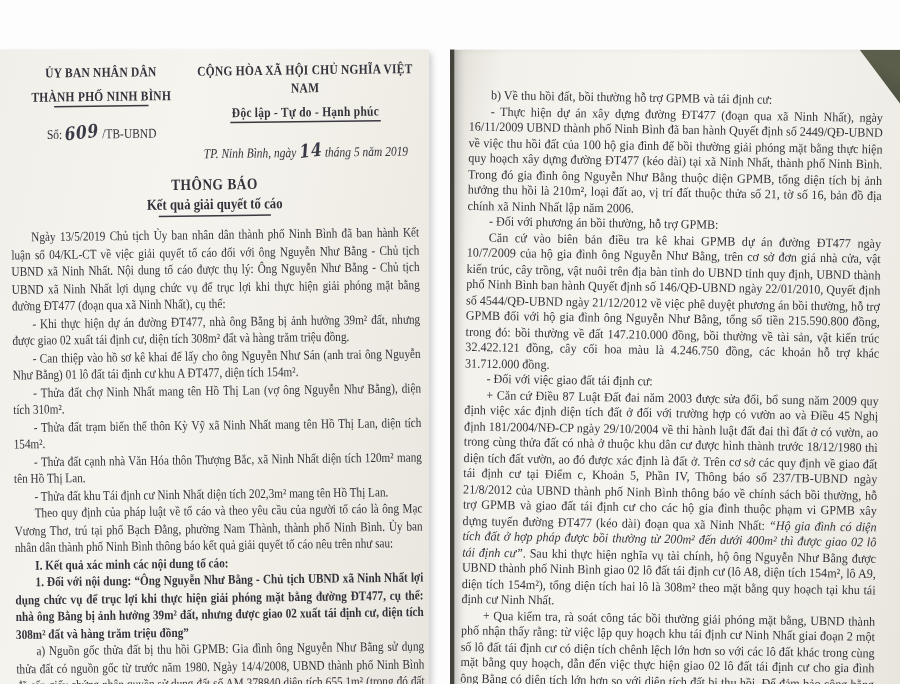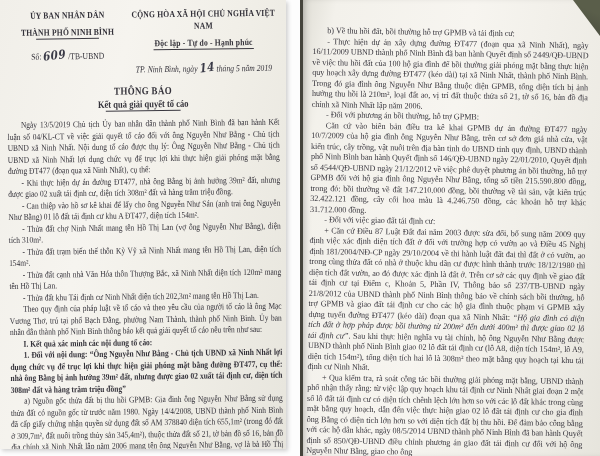--- a/index.html
+++ b/index.html
@@ -2,21 +2,21 @@
 <html style="--background: #fdfdfd; --page: #f3f1ec; --ink: #34323a; --page_edge: #45443c; --corner: #4e5142;"><head>
 <meta charset="utf-8">
 <style>
   html,body{margin:0;padding:0;}
   body{
     width:600px;height:456px;overflow:hidden;position:relative;
     background:var(--background,#fdfdfd);
     font-family:"Liberation Serif","DejaVu Serif",serif;
     color:var(--ink,#34323a);
   }
-  .photo{position:absolute;inset:0;}
+  .photo{position:absolute;inset:0;margin-top:33px;}
   .page{position:absolute;top:0;overflow:hidden;}
   .page-left{
     left:0;width:286px;height:449px;
     background:linear-gradient(103deg,#f1efe9 0%,#f6f4ef 35%,#f1efe8 62%,#e7e5dd 100%);
     box-shadow:2px 2px 4px rgba(0,0,0,.18);
   }
   .page-right{
     left:300px;width:300px;height:456px;
     background:linear-gradient(100deg,#e0ded6 0%,#f3f1eb 9%,#f7f5f0 45%,#edebe4 85%,#e6e4dc 100%);
     border-left:3px solid var(--page_edge,#45443c);

